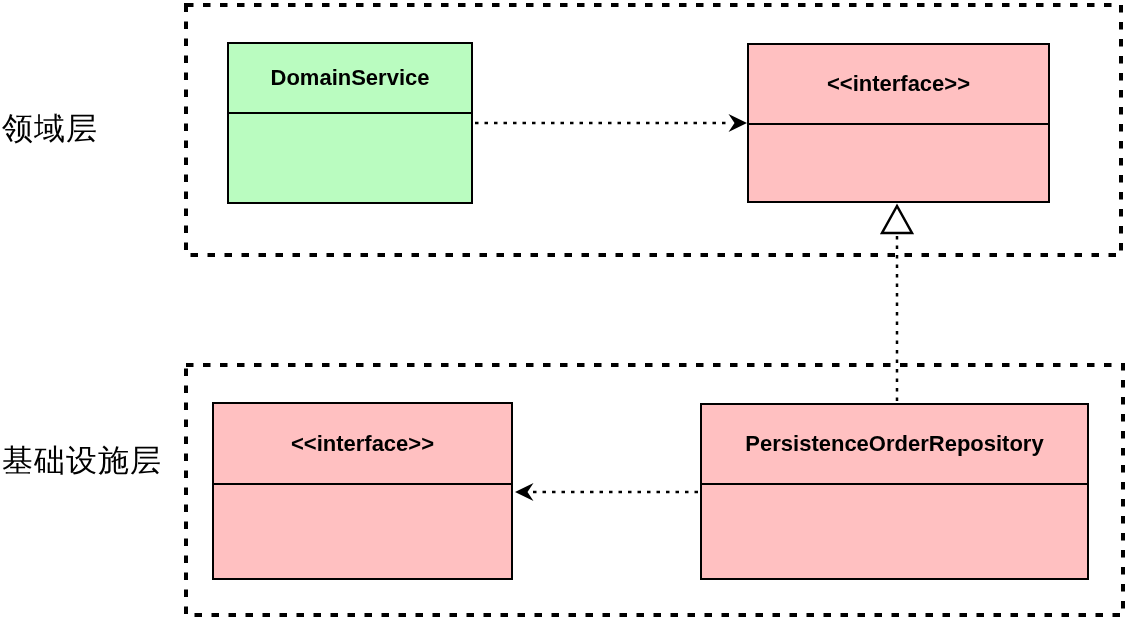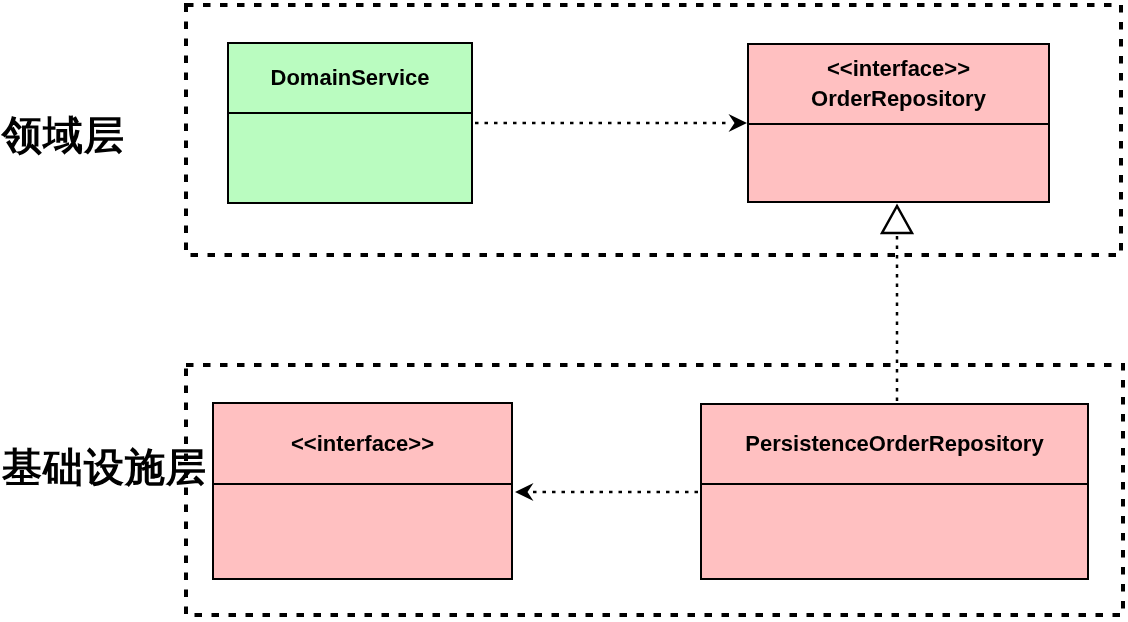--- a/index.html
+++ b/index.html
@@ -7,22 +7,22 @@
     position: relative;
     width: 1128px;
     height: 622px;
     background: #ffffff;
     font-family: "Liberation Sans", "DejaVu Sans", sans-serif;
     overflow: hidden;
   }
   .layer-label {
     position: absolute;
     left: 2px;
-    font-size: 40px;
-    font-weight: bold;
+    font-size: 31px;
+    font-weight: normal;
     color: #000;
     letter-spacing: 1px;
     white-space: nowrap;
   }
   .layer-label.domain { top: 108px; }
   .layer-label.infra  { top: 440px; }
 
   .connectors {
     position: absolute;
     left: 0; top: 0;
@@ -91,21 +91,20 @@
   <div class="uml-box box-domain-service" style="background-color: rgb(186, 252, 192);">
     <div class="uml-title">
       <span>DomainService</span>
     </div>
     <div class="uml-body"></div>
   </div>
 
   <div class="uml-box box-order-repo" style="background-color: rgb(255, 192, 193);">
     <div class="uml-title">
       <span>&lt;&lt;interface&gt;&gt;</span>
-      <span>OrderRepository</span>
     </div>
     <div class="uml-body"></div>
   </div>
 
   <div class="uml-box box-repository-t" style="background-color: rgb(255, 192, 193);">
     <div class="uml-title">
       <span>&lt;&lt;interface&gt;&gt;</span>
     </div>
     <div class="uml-body"></div>
   </div>

